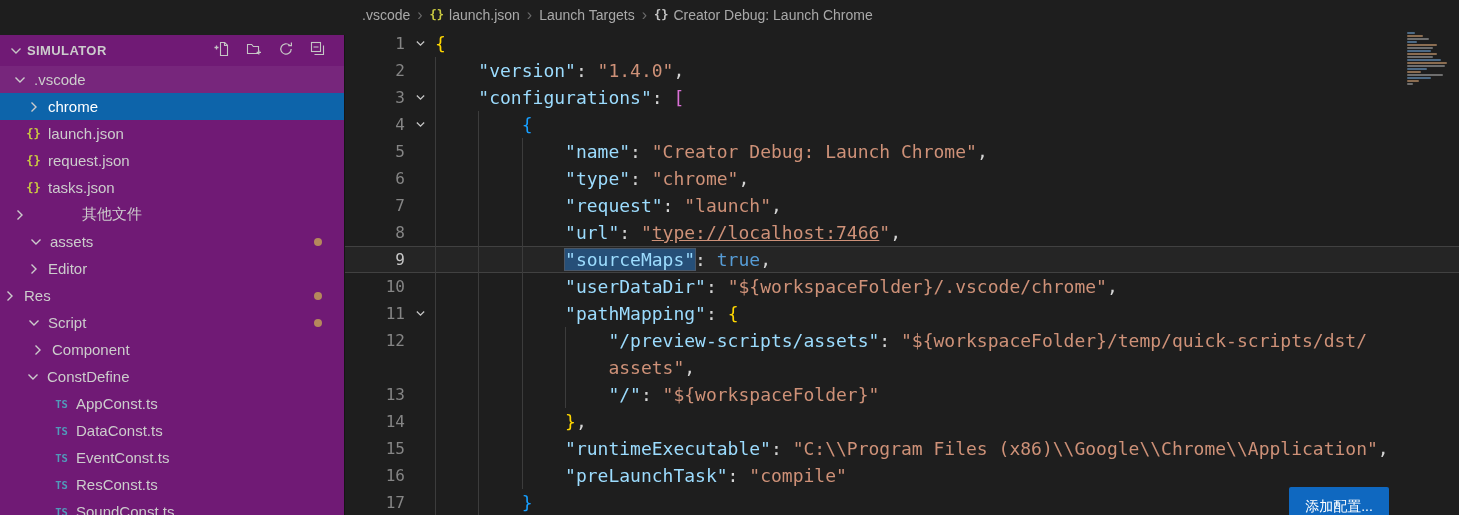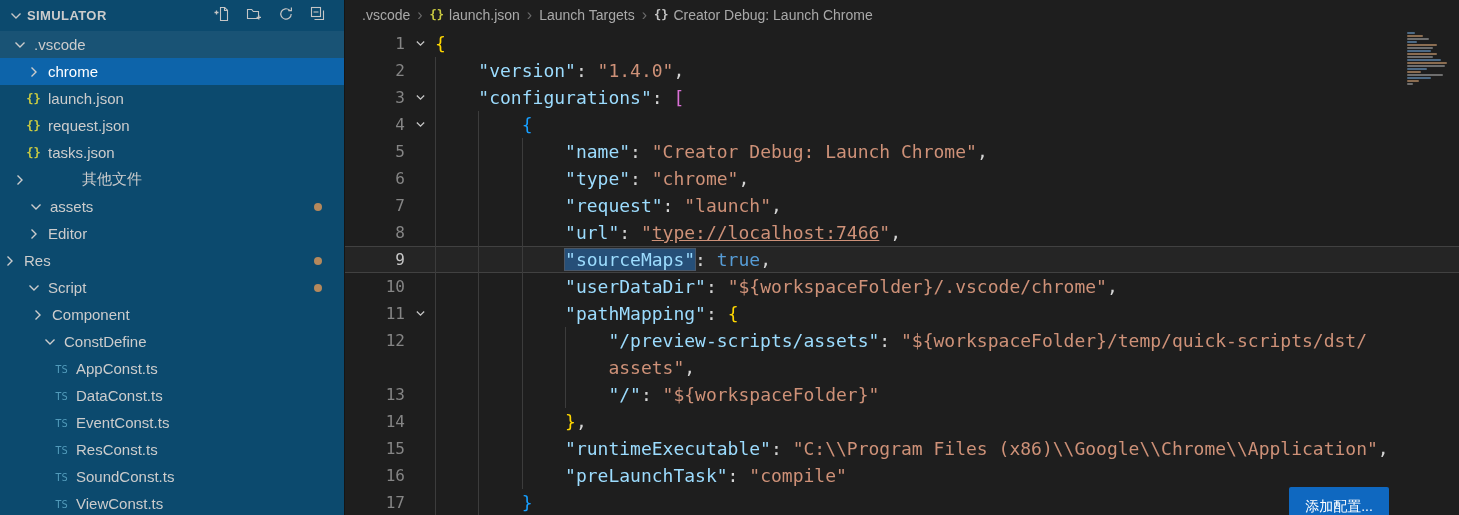--- a/index.html
+++ b/index.html
@@ -1,37 +1,37 @@
 <!DOCTYPE html>
 <html style="--accent-selection: #0d64aa; --button-bg: #0f68c0; --badge-dot: #b5885c; --json-icon: #cbcb41; --ts-icon: #519aba;"><head>
 <meta charset="utf-8">
 <style>
   * { margin:0; padding:0; box-sizing:border-box; }
   html,body { width:1459px; height:515px; overflow:hidden; background:#1e1e1e;
     font-family:"Liberation Sans","DejaVu Sans",sans-serif; }
   .app { display:flex; width:1459px; height:515px; }
 
   
-  .sidebar { width:345px; min-width:345px; background:#0c4a6e; color:#cccccc;
-    position:relative; border-right:1px solid #151515; overflow:hidden; }
+  .sidebar { width:345px; min-width:345px; background:#701a75; color:#cccccc;
+    position:relative; border-right:1px solid #151515; overflow:hidden;margin-top:35px; }
   .sidebar-header { height:31px; display:flex; align-items:center; padding:0 8px; }
   .sec-chev { display:flex; color:#c5c5c5; }
   .sidebar-title { font-size:13px; font-weight:700; letter-spacing:.4px; margin-left:3px; flex:1; }
   .sidebar-actions { display:flex; gap:12px; margin-right:8px; }
   .icon-btn { background:none; border:none; color:#c5c5c5; width:20px; height:20px;
     display:flex; align-items:center; justify-content:center; cursor:pointer; padding:0; }
   .tree-row { height:27px; display:flex; align-items:center; font-size:15px; color:#cccccc;
     cursor:pointer; position:relative; white-space:nowrap; }
   .tree-row.shaded { background:rgba(255,255,255,.055); }
   .tree-row.sel { background:var(--accent-selection,#0d64aa); color:#ffffff; }
   .slot { width:19px; min-width:19px; display:flex; align-items:center; justify-content:center; }
   .chev { display:flex; color:#cccccc; }
   .json-brace { color:var(--json-icon,#cbcb41); font-family:"DejaVu Sans Mono",monospace;
     font-size:12px; font-weight:700; }
-  .ts-badge { color:var(--ts-icon,#519aba); font-size:10.5px; font-weight:400;
+  .ts-badge { color:var(--ts-icon,#519aba); font-size:10.5px; font-weight:700;
     font-family:"DejaVu Sans Mono",monospace; }
   .tree-label { margin-left:5px; }
   .dot { position:absolute; right:22px; top:50%; transform:translateY(-50%);
     width:8px; height:8px; border-radius:50%; background:var(--badge-dot,#b5885c); }
 
   
   .editor { flex:1; position:relative; background:#1e1e1e; overflow:hidden; }
   .breadcrumb { height:30px; display:flex; align-items:center; padding-left:17px;
     font-size:14px; color:#a9a9a9; gap:7px; }
   .crumb { display:flex; align-items:center; gap:5px; cursor:pointer; }
@@ -212,21 +212,21 @@
         <div class="tree-row" style="padding-left: 28px;">
           <span class="slot">
             <span class="chev">
               <svg width="16" height="16" viewBox="0 0 16 16">
                 <path d="M5.5 3.5 10 8l-4.5 4.5" fill="none" stroke="currentColor" stroke-width="1.4"></path>
               </svg>
             </span>
           </span>
           <span class="tree-label">Component</span>
         </div>
-        <div class="tree-row" style="padding-left: 40px;">
+        <div class="tree-row" style="padding-left: 23px;">
           <span class="slot">
             <span class="chev">
               <svg width="16" height="16" viewBox="0 0 16 16">
                 <path d="M3.5 5.5 8 10l4.5-4.5" fill="none" stroke="currentColor" stroke-width="1.4"></path>
               </svg>
             </span>
           </span>
           <span class="tree-label">ConstDefine</span>
         </div>
         <div class="tree-row" style="padding-left: 52px;">

